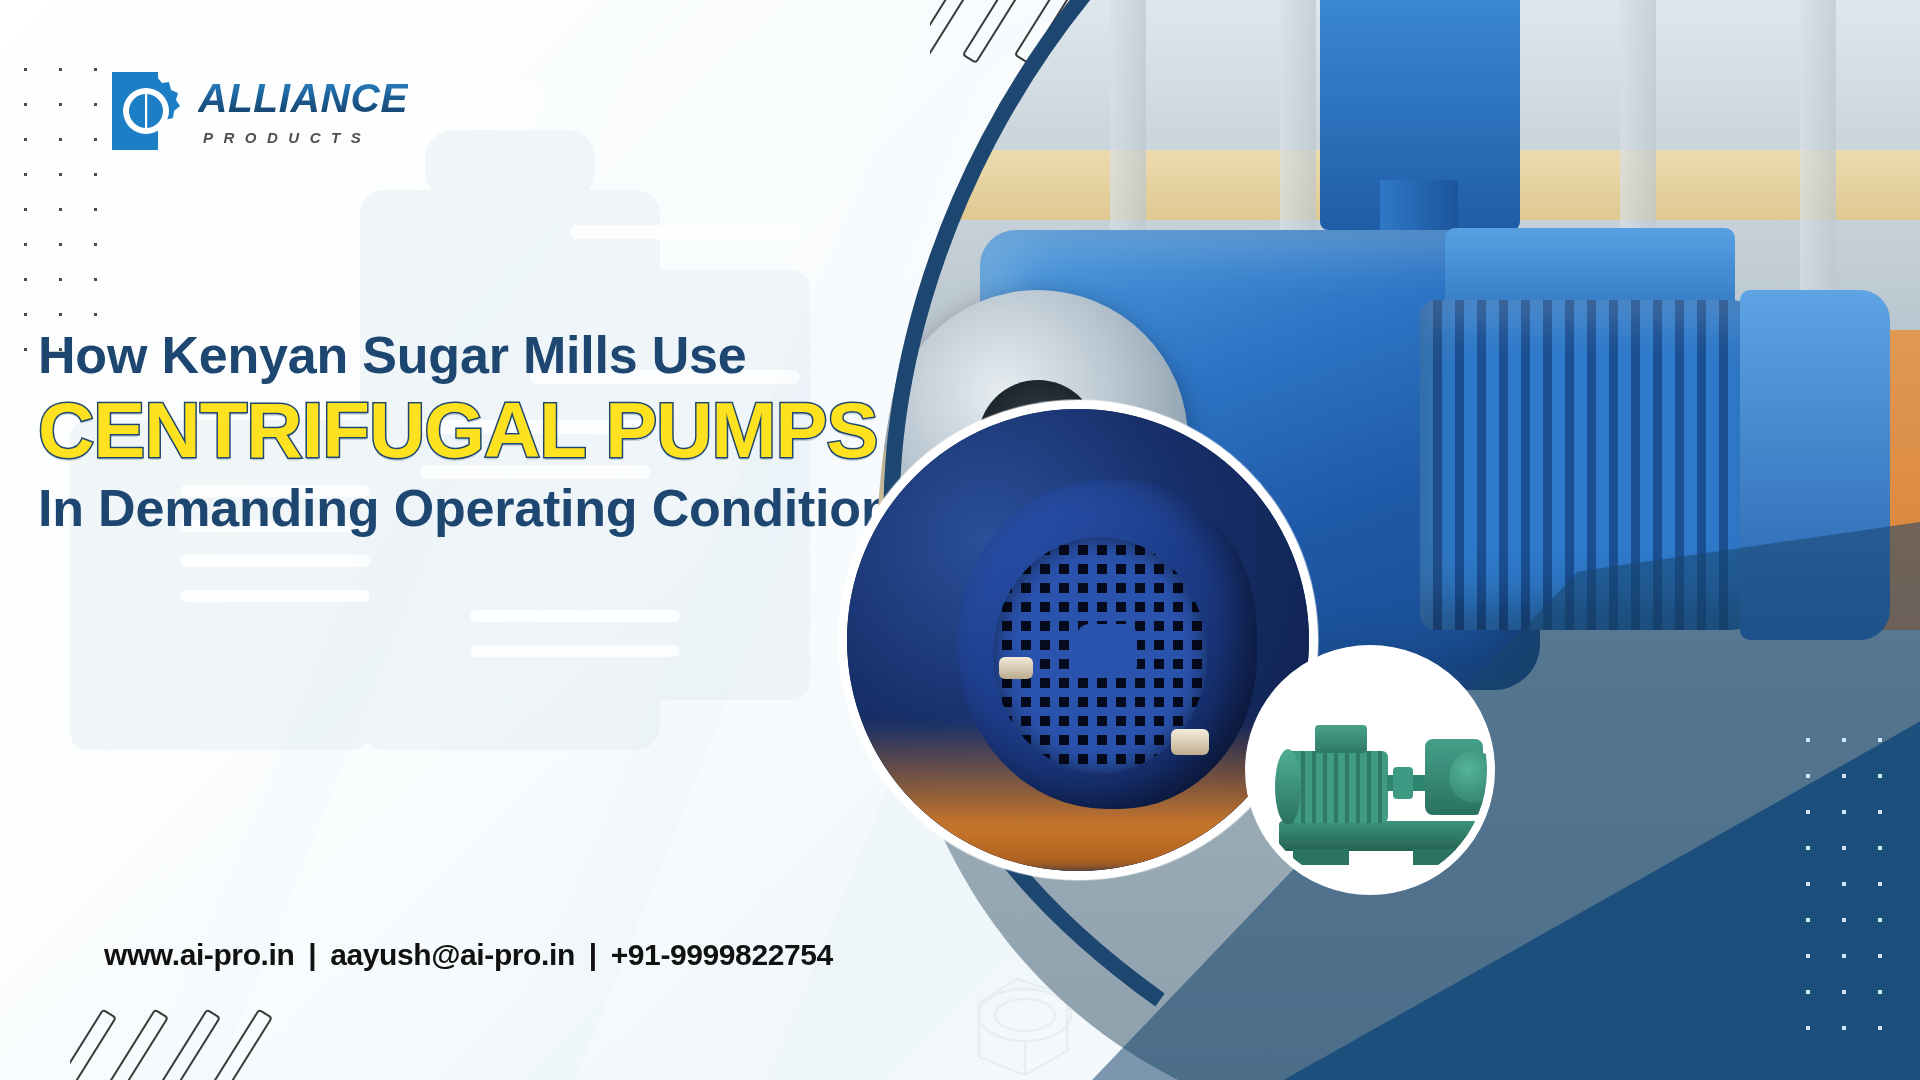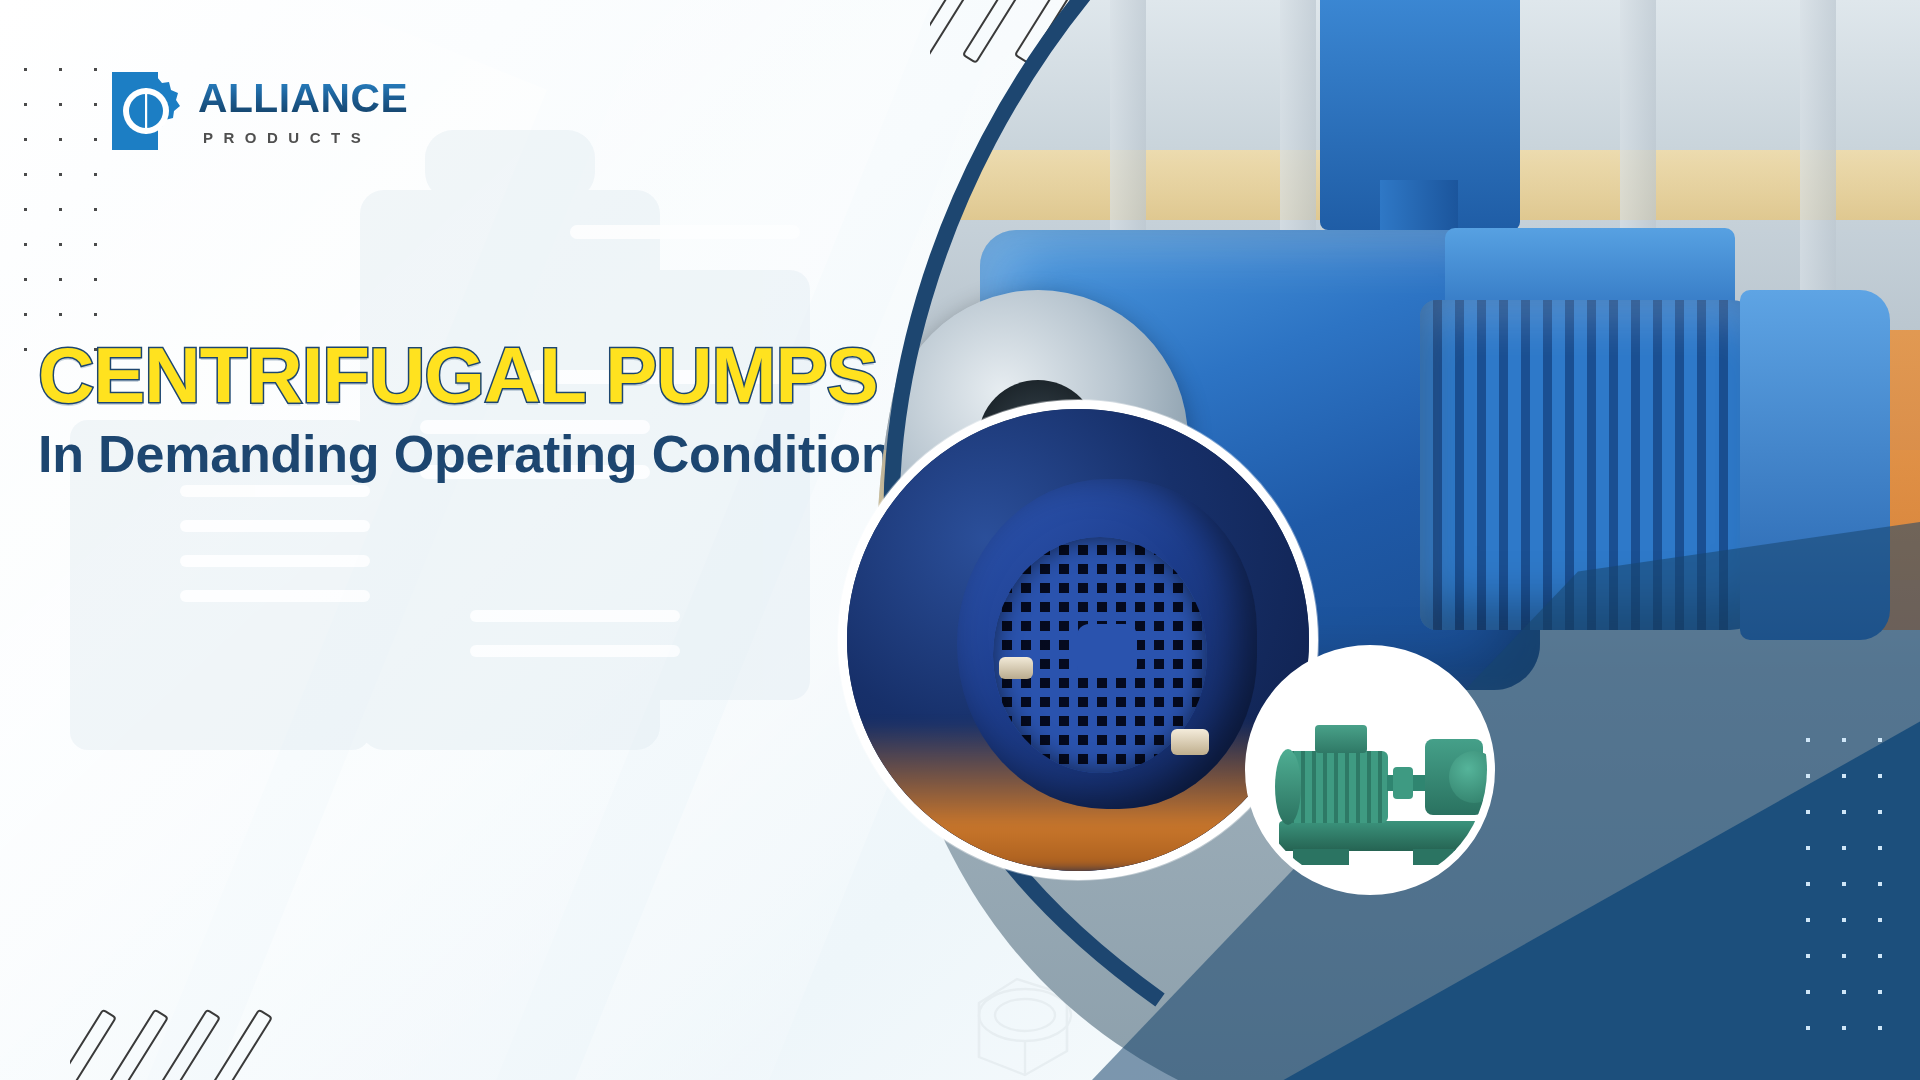--- a/index.html
+++ b/index.html
@@ -58,21 +58,21 @@
   .bars { position:absolute; pointer-events:none; }
   .bars.top-right { left:930px; top:-16px; }
   .bars.bottom-left { left:70px; top:1002px; }
 
   
   .boltnut { position:absolute; left:975px; top:855px; width:260px; height:235px; opacity:.55; pointer-events:none; }
 
   
   .logo-block {
     position:absolute; left:110px; top:68px;
-    display:flex; align-items:center; gap:18px;
+    display:flex; align-items:center; gap:18px;font-style:italic;
   }
   .logo-mark { width:72px; height:86px; flex:0 0 auto; }
   .logo-text { display:flex; flex-direction:column; line-height:1; }
   .logo-line1 {
     font-size:40px; font-weight:bold; letter-spacing:.5px;
     background:linear-gradient(180deg,#2a85c8 0%,#1c5f96 48%,#143f63 100%);
     -webkit-background-clip:text; background-clip:text; color:transparent;
     font-family:"Liberation Sans", sans-serif;
     transform:scaleX(1.02);
   }
@@ -333,25 +333,33 @@
       <rect x="35" y="20" width="2.2" height="46" fill="#ffffff"></rect>
       <rect x="2" y="4" width="2.5" height="78" fill="#ffffff" opacity="0"></rect>
     </svg>
     <div class="logo-text">
       <div class="logo-line1">ALLIANCE</div>
       <div class="logo-line3">PRODUCTS</div>
     </div>
   </div>
 
   <div class="headline">
+    <div class="hl-1">How Kenyan Sugar Mills Use</div>
     <div class="hl-2">CENTRIFUGAL PUMPS</div>
     <div class="hl-3">In Demanding Operating Conditions</div>
   </div>
 
 
+  <div class="contact">
+    <span>www.ai-pro.in</span>
+    <span class="sep">|</span>
+    <span>aayush@ai-pro.in</span>
+    <span class="sep">|</span>
+    <span>+91-9999822754</span>
+  </div>
 
   <div class="right-stage">
 
     <svg width="0" height="0" style="position:absolute" aria-hidden="true">
       <defs>
         <clipPath id="heroClip" clipPathUnits="objectBoundingBox">
           <path d="M0.215,0 C0.06,0.18 0.0,0.40 0.02,0.57 C0.05,0.80 0.16,0.93 0.30,1 L1,1 L1,0 Z"></path>
         </clipPath>
       </defs>
     </svg>

